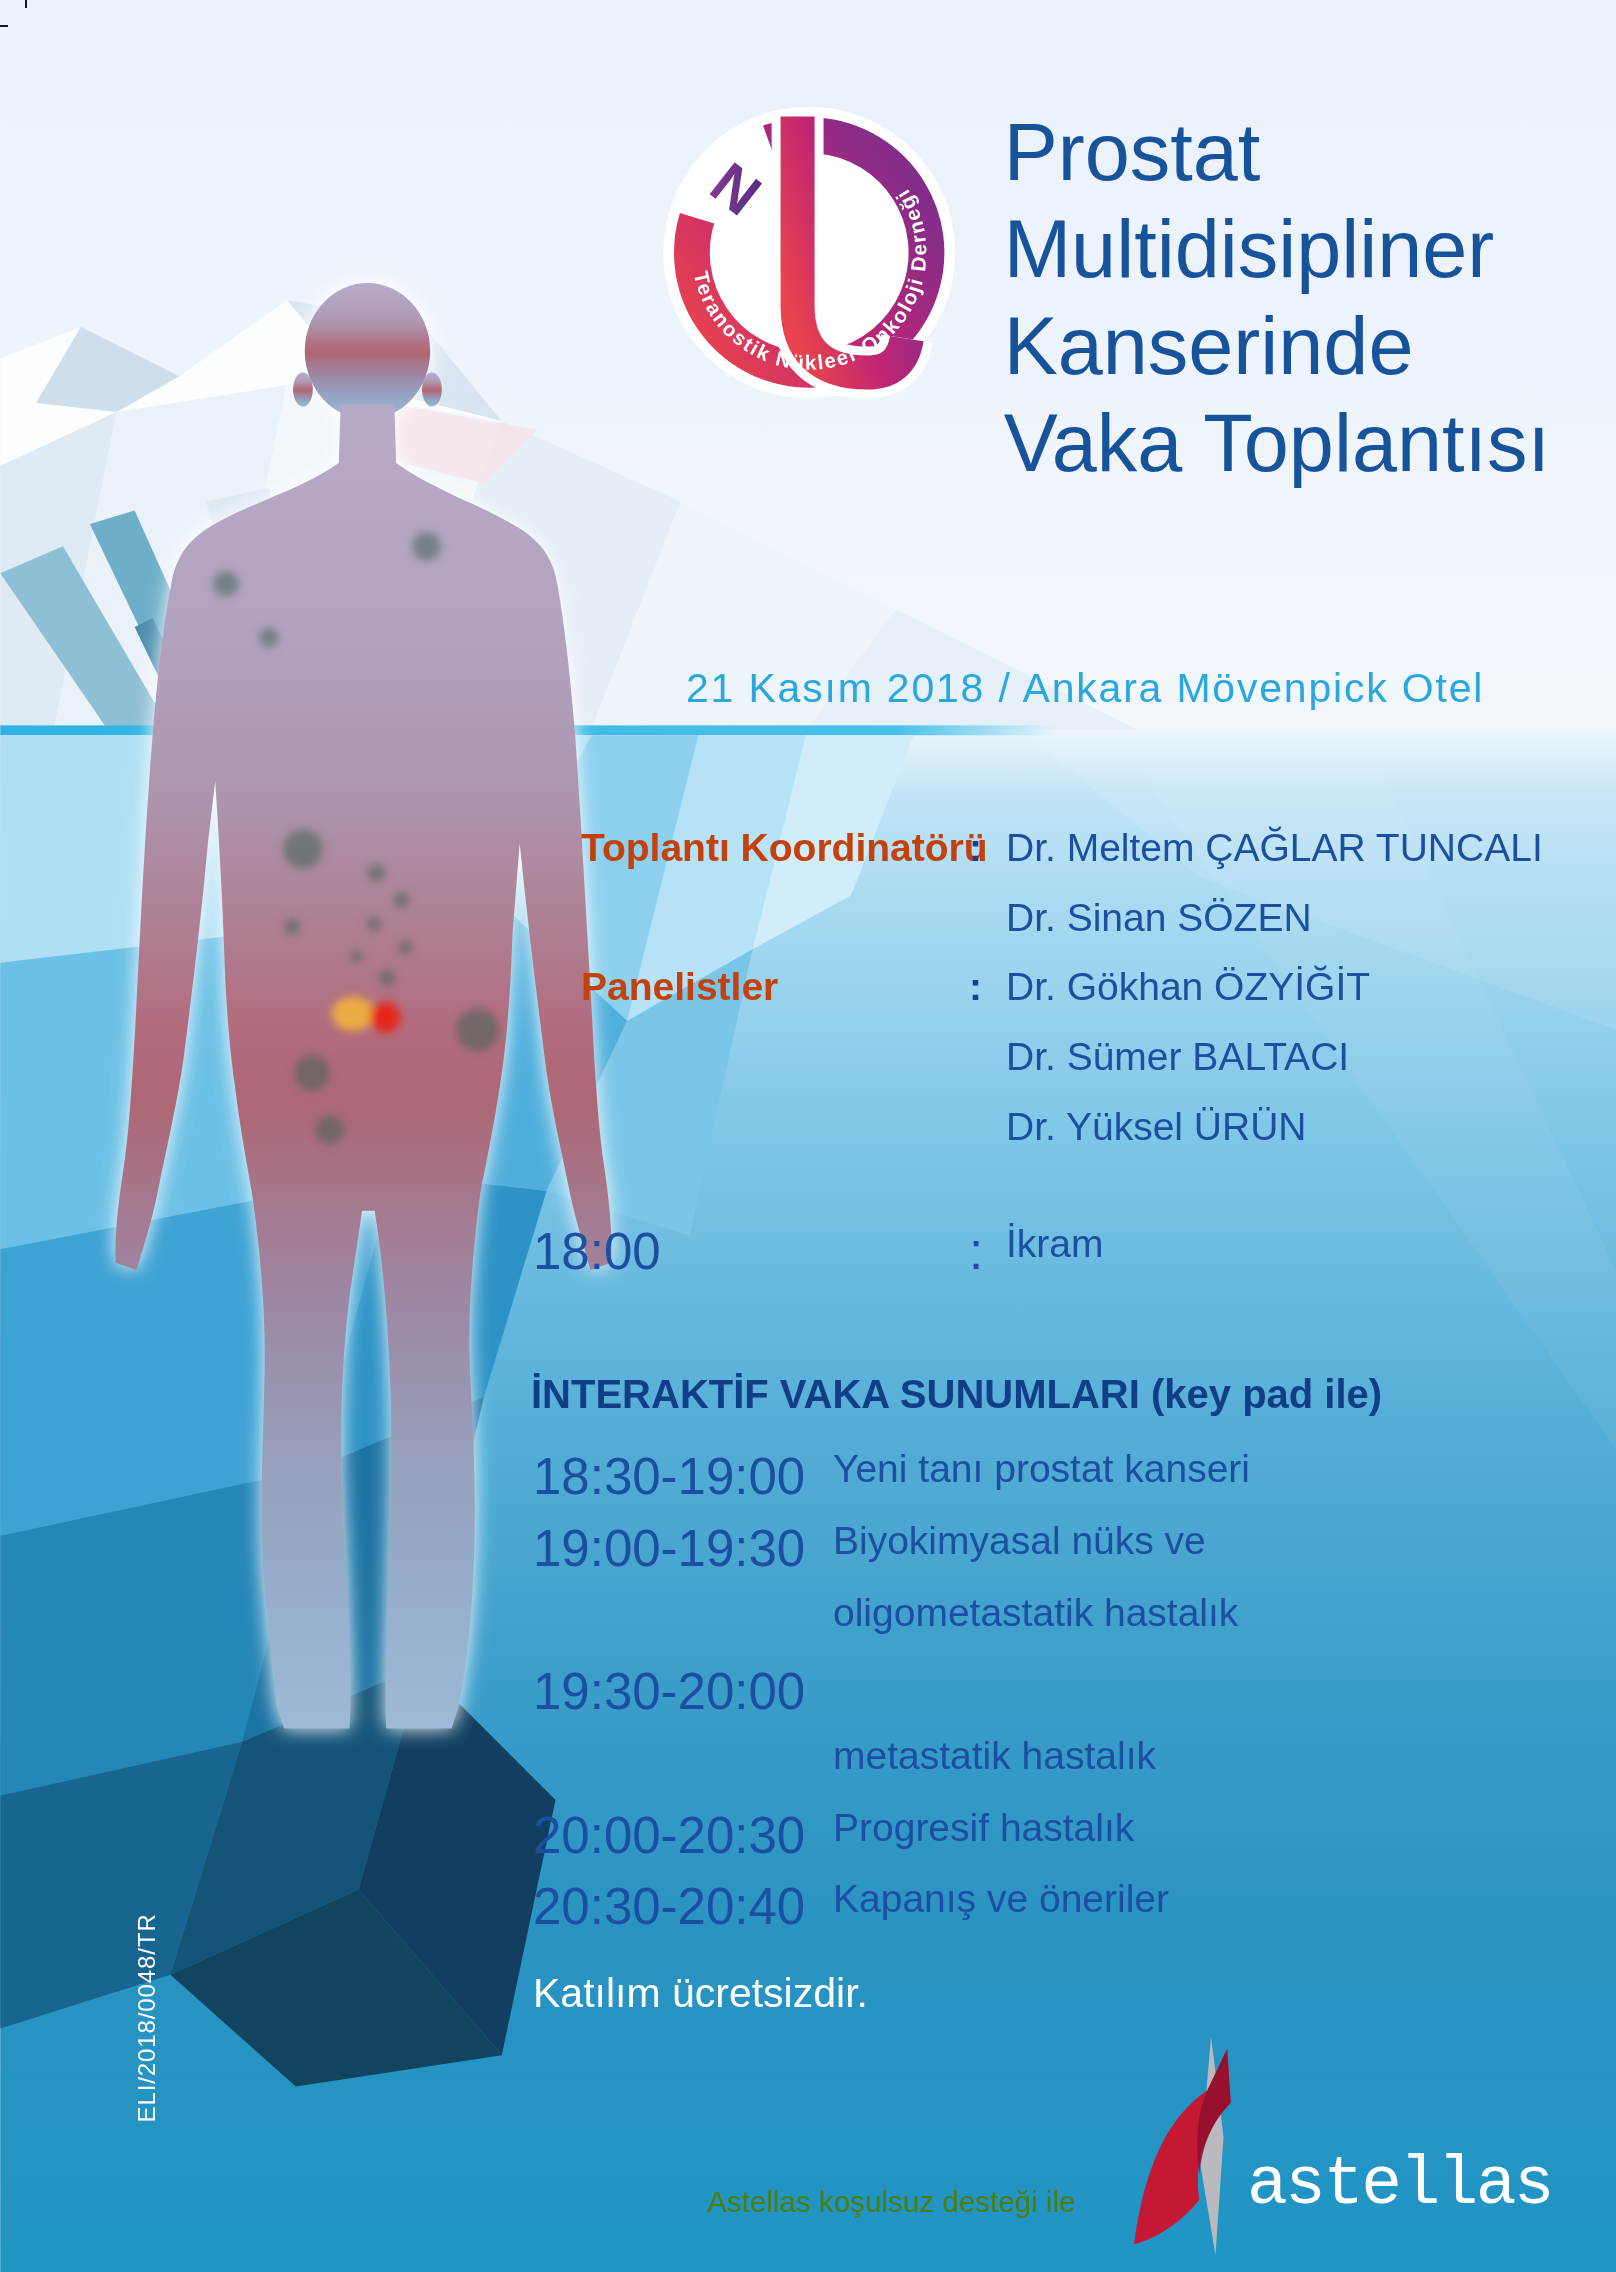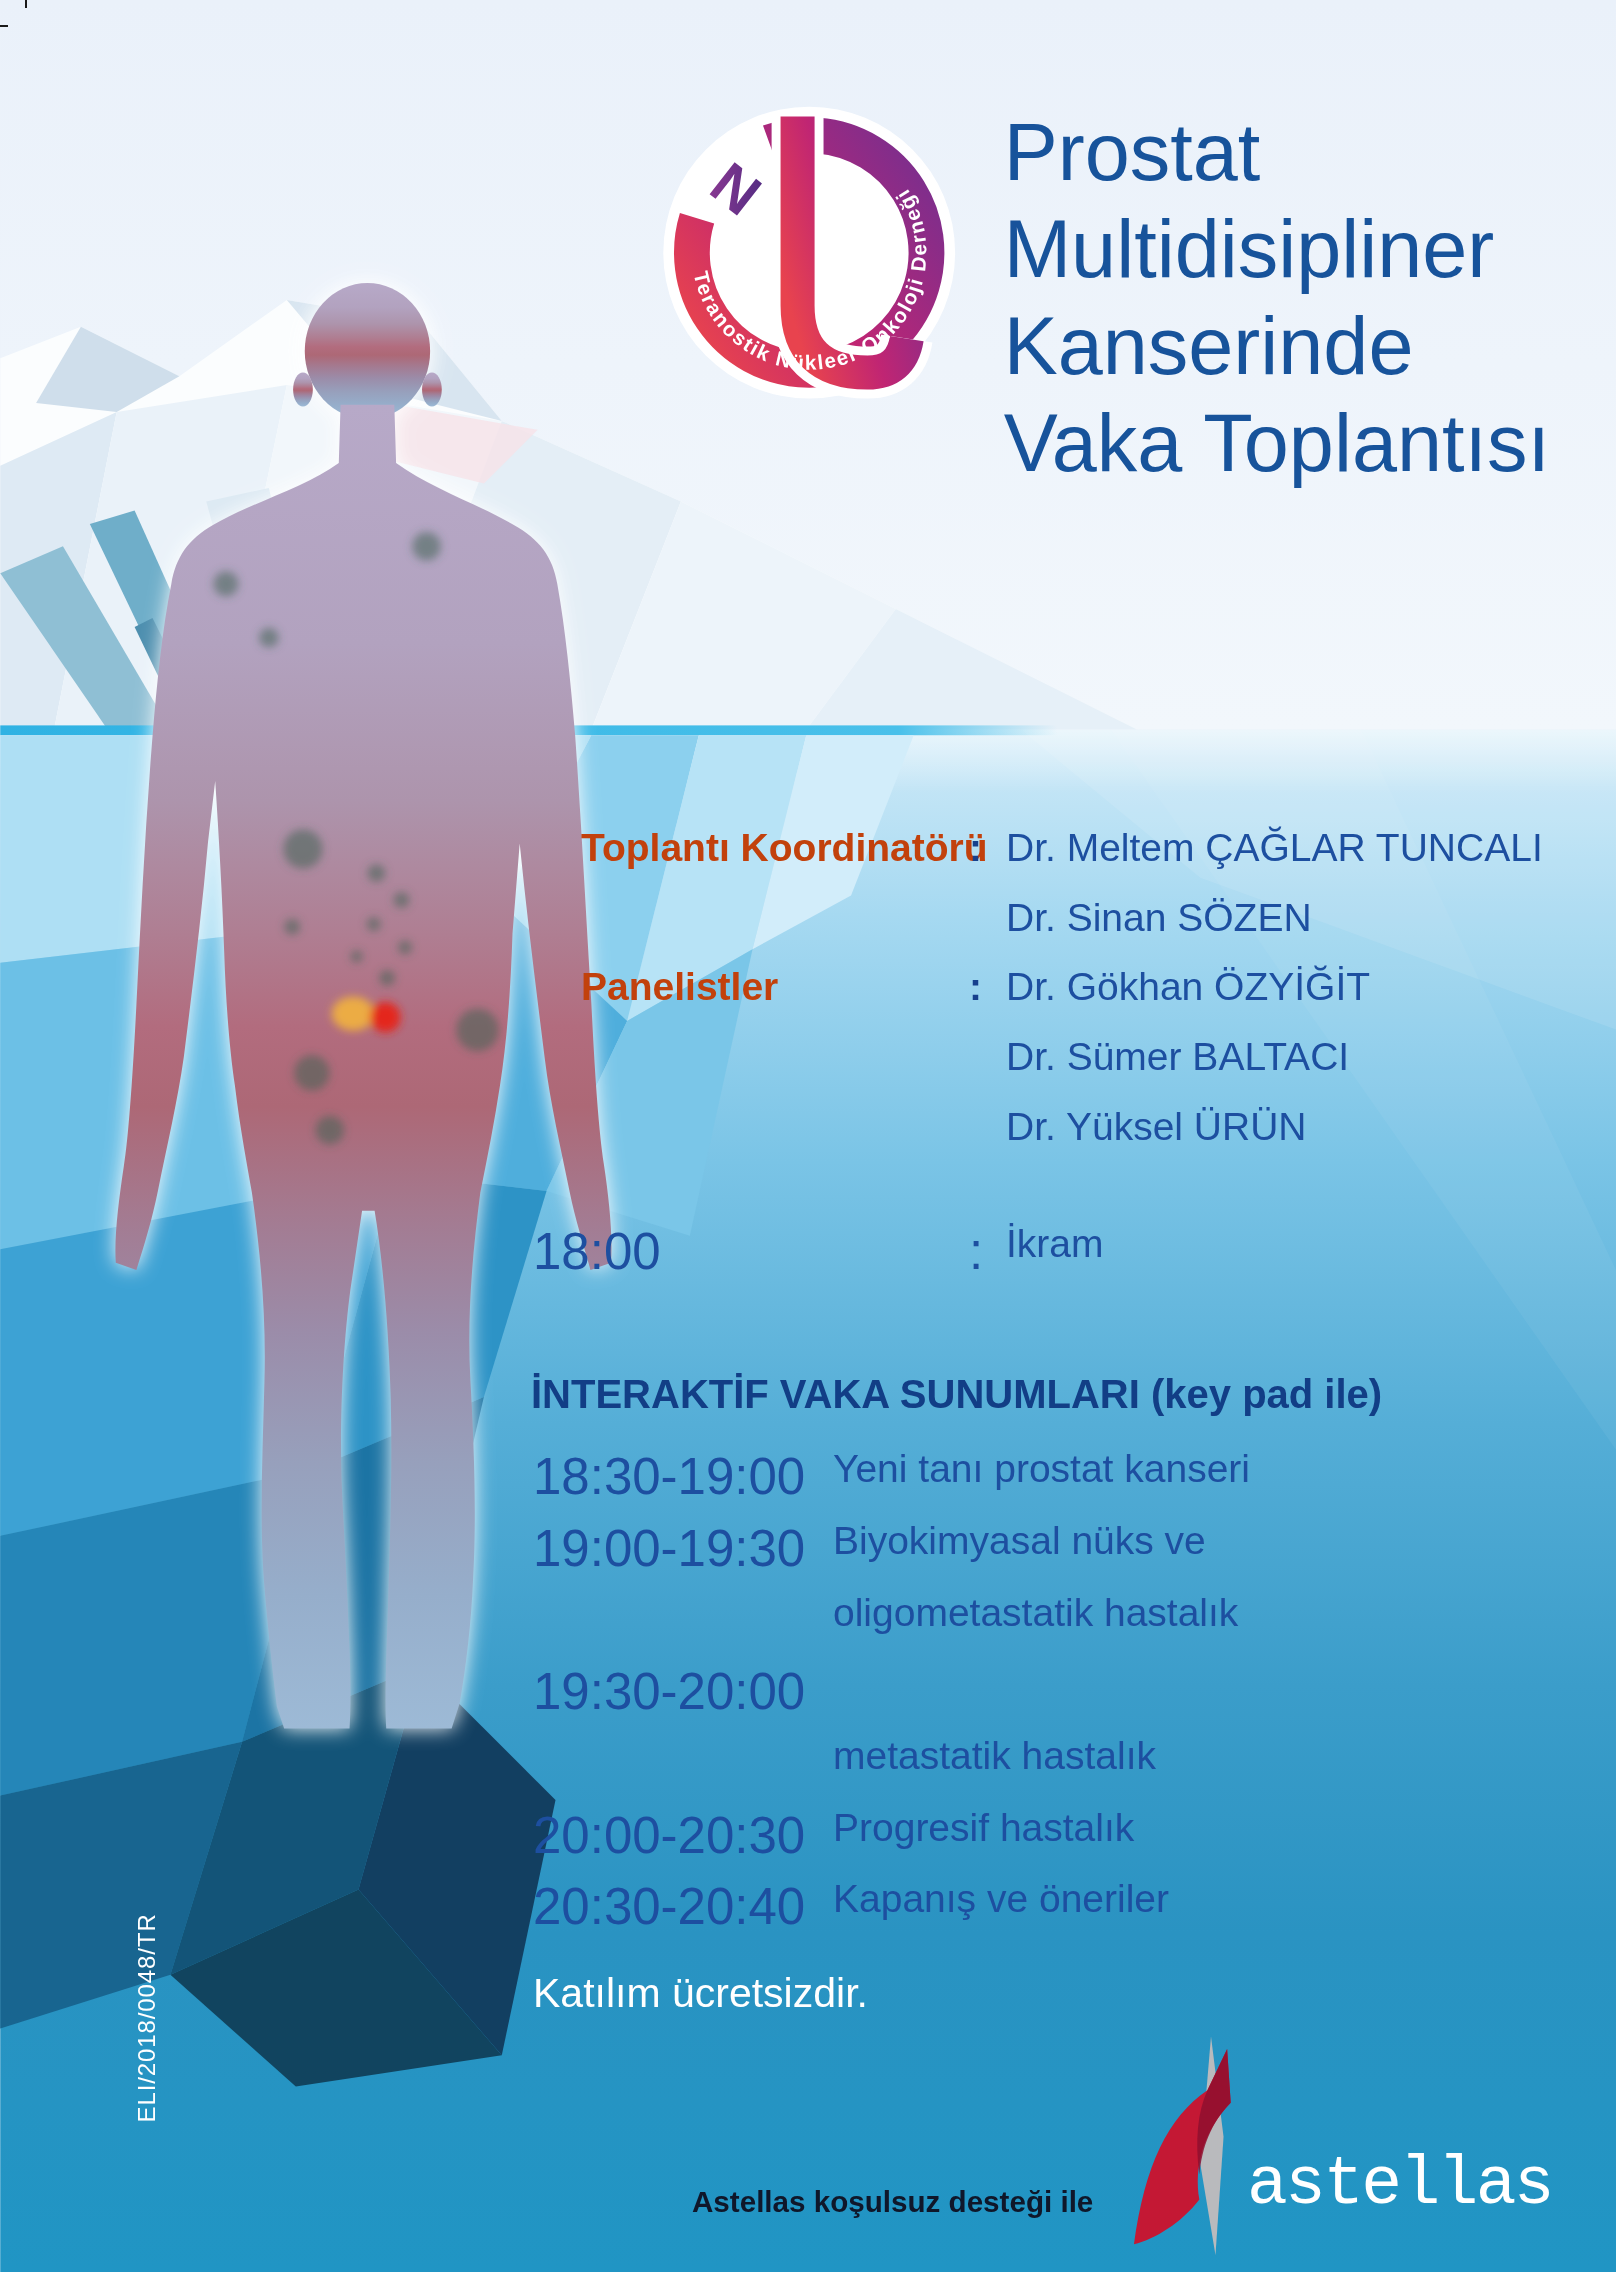--- a/index.html
+++ b/index.html
@@ -13,21 +13,21 @@
   .title-block{right:67px;top:104px;text-align:left;line-height:97px;
     font-size:81px;color:#17539B;letter-spacing:0px;font-weight:400;}
   .date-line{left:686px;top:665px;font-size:41px;color:#2AA7DF;letter-spacing:1.8px;}
   .t-label{font-size:39px;font-weight:bold;color:#c2410c;margin-left:48px;}
   .t-name{font-size:39px;color:#1D4FA0;}
   .t-colon{font-size:39px;font-weight:bold;color:#16408D;}
   .t-time{font-size:51px;color:#1D4FA0;}
   .t-topic{font-size:39px;color:#1D4FA0;}
   .t-heading{font-size:40px;font-weight:bold;color:#123E86;}
   .t-note{font-size:41px;color:#FFFFFF;}
-  .sponsor-line{left:692px;top:2185px;font-size:29.6px;color:#0f172a;font-weight:bold;}
+  .sponsor-line{left:707px;top:2185px;font-size:29.6px;color:#4d7c0f;}
   .wordmark{left:1247px;top:2146px;font-size:68px;color:#FFFFFF;
     font-family:Liberation Mono, monospace;letter-spacing:-2.7px;}
   .material-code{left:43px;top:2006px;width:206px;height:27px;text-align:center;
     font-size:24px;color:#FFFFFF;transform:rotate(-90deg);letter-spacing:0.9px;}
   .cropmark{background:#1a1a1a;}
 </style>
 </head>
 <body>
 
 <div id="poster">
@@ -225,20 +225,21 @@
     </text>
   </svg>
 
   <div class="abs title-block">
     <div>Prostat</div>
     <div>Multidisipliner</div>
     <div>Kanserinde</div>
     <div>Vaka Toplantısı</div>
   </div>
 
+  <div class="abs date-line">21 Kasım 2018 / Ankara Mövenpick Otel</div>
 
   <div class="abs t-label" style="left:533px;top:826px">Toplantı Koordinatörü</div>
   <div class="abs t-colon" style="left:969px;top:826px">:</div>
   <div class="abs t-name" style="left:1006px;top:826px">Dr. Meltem ÇAĞLAR TUNCALI</div>
   <div class="abs t-name" style="left:1006px;top:896px">Dr. Sinan SÖZEN</div>
 
   <div class="abs t-label" style="left:533px;top:965px">Panelistler</div>
   <div class="abs t-colon" style="left:969px;top:965px">:</div>
   <div class="abs t-name" style="left:1006px;top:965px">Dr. Gökhan ÖZYİĞİT</div>
   <div class="abs t-name" style="left:1006px;top:1035px">Dr. Sümer BALTACI</div>

